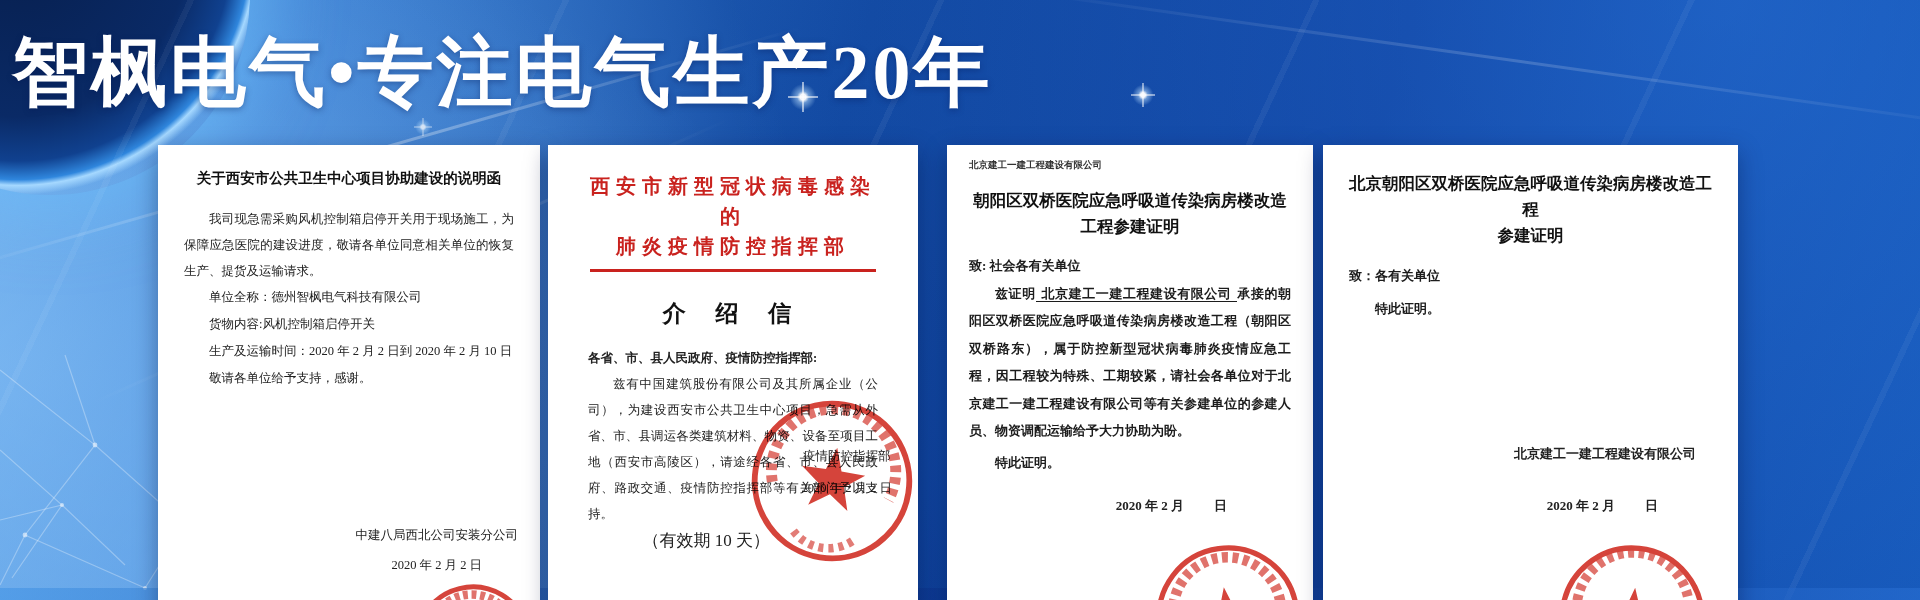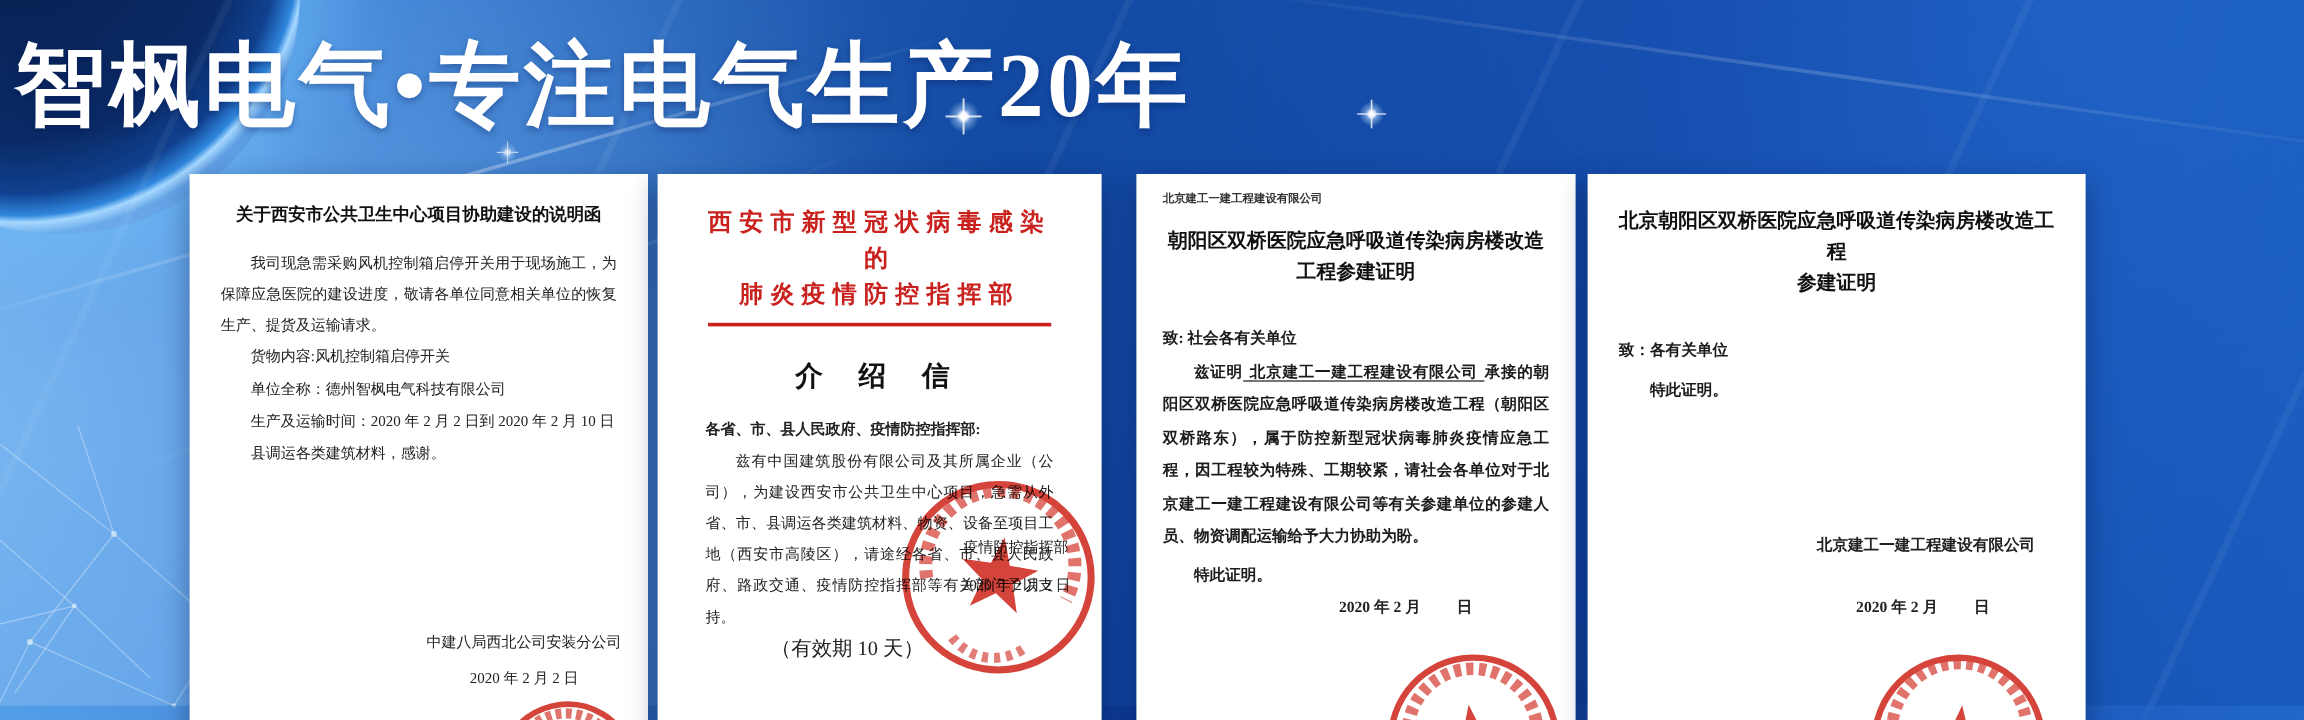--- a/index.html
+++ b/index.html
@@ -61,21 +61,21 @@
   .doc2 .letter-title{margin:26px 0 16px;text-align:center;font-size:23px;font-weight:700;letter-spacing:12px;color:#111;}
   .doc2 .salutation{font-weight:600;}
   .doc2 .validity{padding-left:3.2em;font-size:17px;line-height:28px;}
   .doc2 .sig-block{right:26px;top:295px;line-height:32px;}
   .doc2 .contact{position:absolute;left:28px;bottom:14px;font-size:12.5px;}
   .mosaic{display:inline-block;vertical-align:-2px;height:14px;margin-right:6px;border-radius:1px;
     background:repeating-linear-gradient(90deg,#b9b9b9 0 4px,#d8d8d8 4px 8px),repeating-linear-gradient(0deg,#c4c4c4 0 4px,#e2e2e2 4px 8px);
     background-blend-mode:multiply;filter:blur(.7px);}
   .m1{width:44px;} .m2{width:62px;}
   .doc3 .small-head{font-size:9.5px;font-weight:700;color:#333;margin:0 0 16px;}
-  .doc3 .d-title,.doc4 .d-title{font-size:16.5px;line-height:26px;margin-bottom:28px;}
+  .doc3 .d-title,.doc4 .d-title{font-size:16.5px;line-height:26px;margin-bottom:12px;}
   .doc3 p,.doc4 p{font-size:13px;line-height:27.5px;font-weight:600;color:#1c1c1c;}
   .doc4 p{line-height:29px;}
   .u{border-bottom:1px solid #1c1c1c;padding:0 2px;}
   .closing{padding-left:2em;margin-top:4px !important;}
   .doc3 .date-line{position:absolute;right:86px;top:352px;font-size:13px;font-weight:600;}
   .doc4 .sig-line{position:absolute;right:42px;top:300px;font-size:13px;font-weight:600;}
   .doc4 .date-line{position:absolute;right:80px;top:352px;font-size:13px;font-weight:600;}
   .date-gap{display:inline-block;width:30px;}
   
   .stamp{position:absolute;mix-blend-mode:multiply;opacity:.88;pointer-events:none;}
@@ -110,24 +110,24 @@
         <circle cx="145" cy="268" r="2"></circle>
     </g>
   </svg>
   <div class="bottom-band"></div>
 
   <h1 class="title">智枫电气•专注电气生产20年</h1>
 
   <section class="doc doc1">
     <h2 class="d-title">关于西安市公共卫生中心项目协助建设的说明函</h2>
     <p class="indent">我司现急需采购风机控制箱启停开关用于现场施工，为保障应急医院的建设进度，敬请各单位同意相关单位的恢复生产、提货及运输请求。</p>
+    <div class="item-line">单位全称：德州智枫电气科技有限公司</div>
     <div class="item-line">货物内容:风机控制箱启停开关</div>
-    <div class="item-line">单位全称：德州智枫电气科技有限公司</div>
     <div class="item-line">生产及运输时间：2020 年 2 月 2 日到 2020 年 2 月 10 日</div>
-    <div class="item-line">县调运各类建筑材料，感谢。</div>
+    <div class="item-line">敬请各单位给予支持，感谢。</div>
     <div class="sig-block">
       <div>中建八局西北公司安装分公司</div>
       <div>2020 年 2 月 2 日</div>
     </div>
     <svg class="stamp" viewBox="0 0 100 100">
       <circle cx="50" cy="50" r="46" fill="none" stroke="#d02a1f" stroke-width="4"></circle>
       <path d="M50,30 L54.7,43.5 L69,43.8 L57.6,52.5 L61.8,66.2 L50,58 L38.2,66.2 L42.4,52.5 L31,43.8 L45.3,43.5 Z" fill="#d02a1f"></path>
       <path d="M16 58 A 36 36 0 1 1 84 58" fill="none" stroke="#d02a1f" stroke-width="7" stroke-dasharray="4 3" opacity=".75"></path>
       <path d="M34 82 A 24 24 0 0 0 66 82" fill="none" stroke="#d02a1f" stroke-width="5" stroke-dasharray="3 3" opacity=".7"></path>
     </svg>

